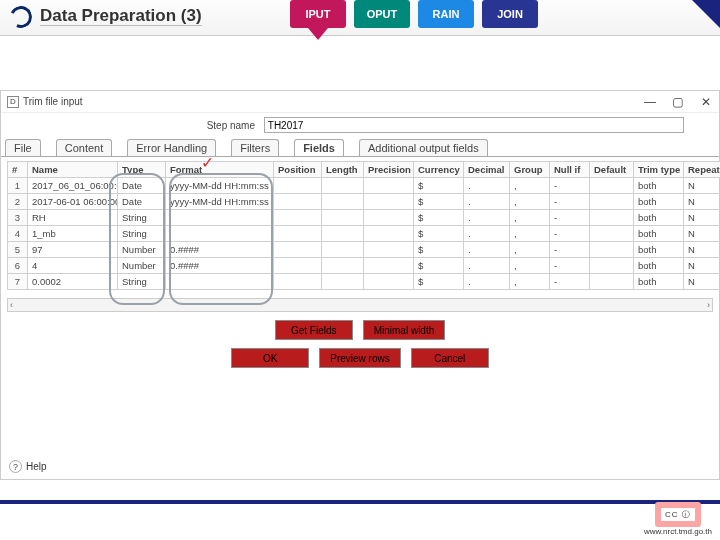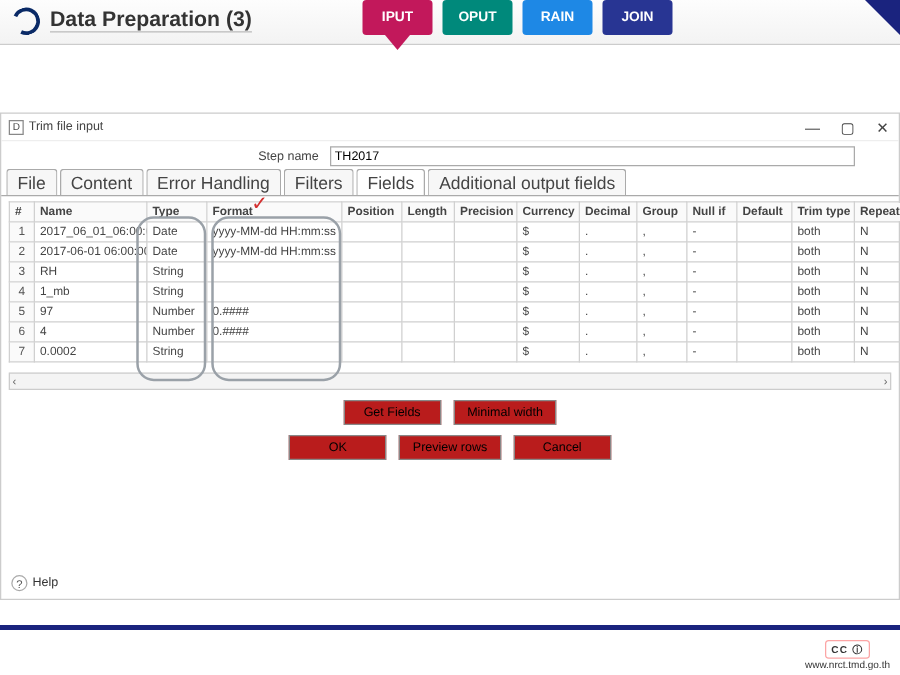--- a/index.html
+++ b/index.html
@@ -66,29 +66,29 @@
   .dlg-icon{
     width:12px;height:12px;border:1px solid #888;margin-right:4px;
     display:inline-flex;align-items:center;justify-content:center;font-size:8px;
   }
   .winbtns{margin-left:auto;display:flex;gap:14px;font-size:12px;}
   .winbtn{width:14px;text-align:center;cursor:pointer;}
   .stepname-row{padding:4px 0 6px 0;}
   .stepname-row label{display:inline-block;width:260px;text-align:right;padding-right:6px;font-size:10px;}
   .stepname-row input{width:420px;height:16px;border:1px solid #aaa;padding:0 3px;font-size:10px;}
   .sheet-tabs{
-    display:flex; gap:3px; padding-left:4px; border-bottom:1px solid #aaa;
-    font-size:14px; height:18px; align-items:flex-end;
+    display:flex; gap:16px; padding-left:4px; border-bottom:1px solid #aaa;
+    font-size:11px; height:18px; align-items:flex-end;
   }
   .sheet-tab{
     padding:2px 8px; border:1px solid #aaa; border-bottom:none;
     background:#f7f7f7; margin-right:-1px; cursor:pointer;
     border-top-left-radius:3px;border-top-right-radius:3px;
   }
-  .sheet-tab.active{background:#fff;font-weight:400;}
+  .sheet-tab.active{background:#fff;font-weight:700;}
   .grid-wrap{position:relative; padding:4px 6px 0 6px;}
   .check{position:absolute; left:200px; top:-4px; color:#d32f2f; font-size:16px;}
   table.grid{
     width:100%; border-collapse:collapse; table-layout:fixed; font-size:9.5px;
   }
   .grid th,.grid td{
     border:1px solid #d0d0d0; padding:2px 4px; text-align:left; height:16px;
     overflow:hidden;white-space:nowrap;
   }
   .grid th{background:#fafafa;font-weight:600;}
@@ -134,22 +134,22 @@
     display:flex;align-items:center;justify-content:center;font-size:9px;color:#555;
   }
   .slide-foot{
     position:absolute; left:0; bottom:0; width:100%; height:40px;
     border-top:4px solid #1a237e; background:#fff;
   }
   .cc{
     position:absolute; right:8px; bottom:4px; font-size:8px; text-align:center; color:#333;
   }
   .cc .badge{
-    border:1px solid #fca5a5; padding:1px 4px; border-radius:3px; display:inline-block;
-    font-weight:700; letter-spacing:1px;
+    border:6px solid #fca5a5; padding:1px 4px; border-radius:3px; display:inline-block;
+    font-weight:400; letter-spacing:1px;
   }
 </style>
 </head>
 <body>
 
 <div class="slide-header">
   <div class="spiral"></div>
   <div class="slide-title">Data Preparation (3)</div>
   <div class="tabs-row">
     <div class="tab-pill c-red tab-arrow">IPUT</div>

